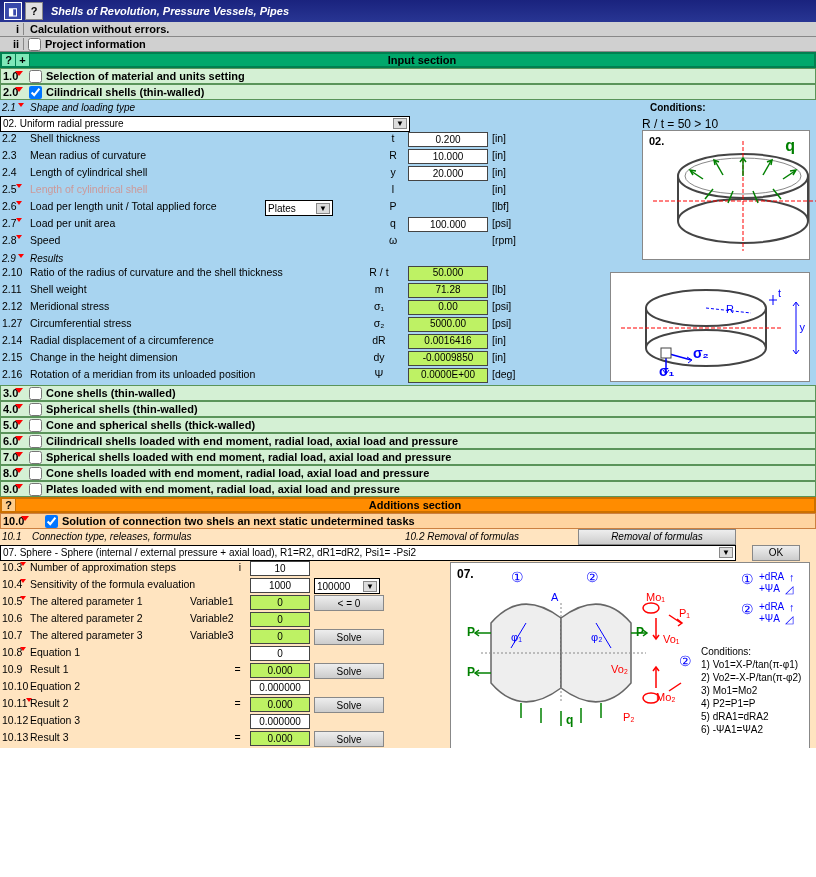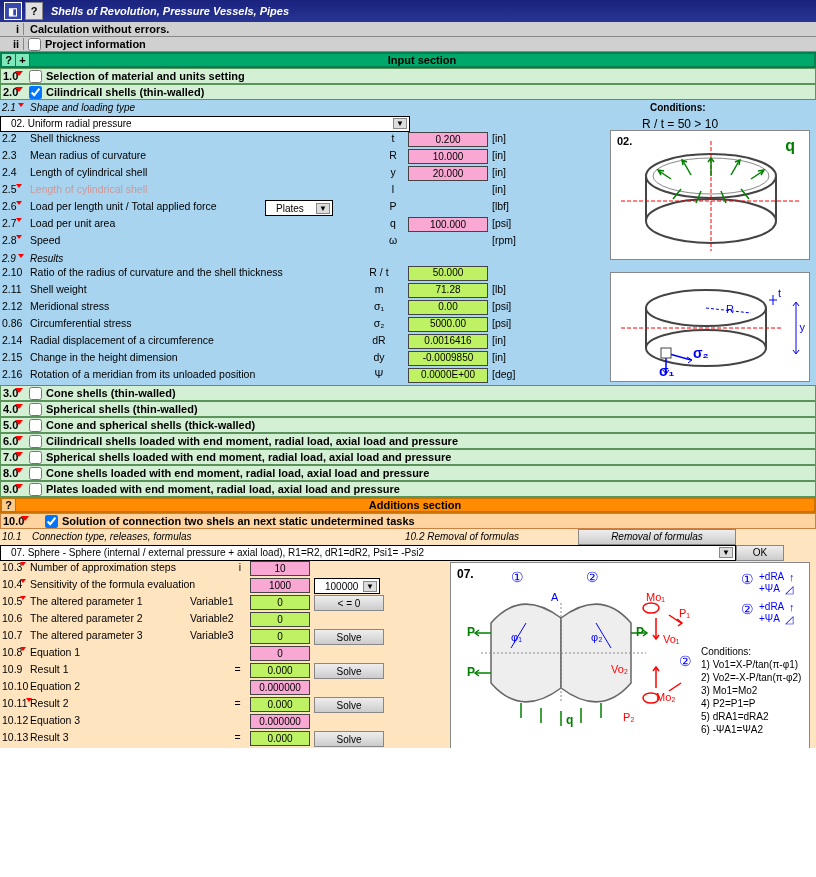--- a/index.html
+++ b/index.html
@@ -32,27 +32,27 @@
   .tri-sm { width: 0; height: 0; border-left: 3px solid transparent; border-right: 3px solid transparent; border-top: 4px solid red; position: absolute; }
   
   .blue-area { background: #a8d4f0; padding: 0; }
   .orange-area { background: #ffe4c0; padding: 0; }
   
   .row { display: flex; height: 17px; font-size: 10.5px; }
   .row .num { width: 30px; text-align: left; padding-left: 2px; position: relative; }
   .row .label { flex: 0 0 auto; }
   .row .sym { width: 30px; text-align: center; }
   .row .val { width: 80px; height: 15px; background: #fff; border: 1px solid #444; text-align: center; font-size: 10px; }
-  .row .val-in { background: #f9a8d4; }
+  .row .val-in { background: #ffffff; }
   .row .val-out { background: #bef264; }
   .row .unit { width: 40px; padding-left: 4px; }
   
   .bold-row { font-weight: bold; }
   
-  .dropdown { border: 1px solid #000; background: #fff; height: 16px; display: flex; align-items: center; padding: 0 10px; font-size: 10px; position: relative; }
+  .dropdown { border: 1px solid #000; background: #fff; height: 16px; display: flex; align-items: center; padding: 0 2px; font-size: 10px; position: relative; }
   .dropdown::after { content: "▼"; position: absolute; right: 2px; font-size: 8px; background: #ddd; padding: 0 2px; border: 1px solid #888; }
   
   .diagram-box { background: #fff; border: 1px solid #888; position: absolute; }
   
   .btn { background: linear-gradient(to bottom, #eee, #ccc); border: 1px solid #888; height: 16px; display: flex; align-items: center; justify-content: center; font-size: 10px; cursor: pointer; }
   
   .main-content { position: relative; }
   
   .sub-italic { background: #a8d4f0; font-style: italic; font-weight: normal; height: 15px; display: flex; align-items: center; padding-left: 2px; font-size: 10px; }
   .sub-italic .num { width: 28px; }
@@ -106,21 +106,21 @@
   <span style="position:absolute;left:650px;font-weight:bold;font-style:normal">Conditions:</span>
     </div>
 
   <div style="display:flex;align-items:center;height:17px">
     <div class="dropdown" style="width:410px;margin-left:0">
         <span>02. Uniform radial pressure</span>
       </div>
     <span style="position:absolute;left:642px;font-size:12px">R / t = 50 &gt; 10</span>
   </div>
 
-  <div class="diagram-box" style="right:6px;top:30px;width:200px;height:130px">
+  <div class="diagram-box" style="right:6px;top:30px;width:168px;height:130px">
     <svg class="diagram-svg" width="200" height="130">
       <ellipse cx="100" cy="45" rx="65" ry="22" fill="none" stroke="#444" stroke-width="2"></ellipse>
       <ellipse cx="100" cy="90" rx="65" ry="22" fill="none" stroke="#444" stroke-width="2"></ellipse>
       <line x1="35" y1="45" x2="35" y2="90" stroke="#444" stroke-width="2"></line>
       <line x1="165" y1="45" x2="165" y2="90" stroke="#444" stroke-width="2"></line>
       <ellipse cx="100" cy="45" rx="58" ry="18" fill="none" stroke="#888" stroke-width="1"></ellipse>
       <line x1="10" y1="70" x2="190" y2="70" stroke="red" stroke-dasharray="4,2"></line>
       <line x1="100" y1="10" x2="100" y2="120" stroke="red" stroke-dasharray="4,2"></line>
       <g stroke="green" stroke-width="1.5">
         <line x1="100" y1="45" x2="100" y2="28"></line>
@@ -248,21 +248,21 @@
       <div class="unit">[lb]</div>
     </div>
   <div class="row">
       <div class="num"><span>2.12</span></div>
       <div class="label" style="width:320px">Meridional stress</div>
       <div class="sym" style="width:58px">σ₁</div>
       <div class="val val-out">0.00</div>
       <div class="unit">[psi]</div>
     </div>
   <div class="row">
-      <div class="num"><span>0.86</span></div>
+      <div class="num"><span>1.27</span></div>
       <div class="label" style="width:320px">Circumferential stress</div>
       <div class="sym" style="width:58px">σ₂</div>
       <div class="val val-out">5000.00</div>
       <div class="unit">[psi]</div>
     </div>
   <div class="row">
       <div class="num"><span>2.14</span></div>
       <div class="label" style="width:320px">Radial displacement of a circumference</div>
       <div class="sym" style="width:58px">dR</div>
       <div class="val val-out">0.0016416</div>
@@ -337,21 +337,21 @@
     <span>Connection type, releases, formulas</span>
     <span style="position:absolute;left:405px"><span>10.2</span>&nbsp;<span>Removal of formulas</span></span>
     <div class="btn" style="position:absolute;left:578px;width:158px">
         <span>Removal  of formulas</span>
       </div>
   </div>
   <div style="display:flex;align-items:center;height:17px">
     <div class="dropdown" style="width:736px">
         <span>07. Sphere - Sphere (internal / external pressure + axial load), R1=R2, dR1=dR2, Psi1= -Psi2</span>
       </div>
-    <div class="btn" style="width:48px;margin-left:0">
+    <div class="btn" style="width:48px;margin-left:16px">
         <span>OK</span>
       </div>
   </div>
 
   <div class="diagram-box" style="right:6px;top:33px;width:360px;height:190px">
     <svg class="diagram-svg" width="360" height="190">
       <path d="M 40 60 Q 70 25 110 55 L 110 125 Q 70 155 40 120 Z" fill="#eee" stroke="#666" stroke-width="1.5"></path>
       <path d="M 110 55 Q 150 25 180 60 L 180 120 Q 150 155 110 125 Z" fill="#eee" stroke="#666" stroke-width="1.5"></path>
       <line x1="110" y1="40" x2="110" y2="140" stroke="#888" stroke-dasharray="2,2"></line>
       <line x1="30" y1="90" x2="195" y2="90" stroke="#888" stroke-dasharray="2,2"></line>

